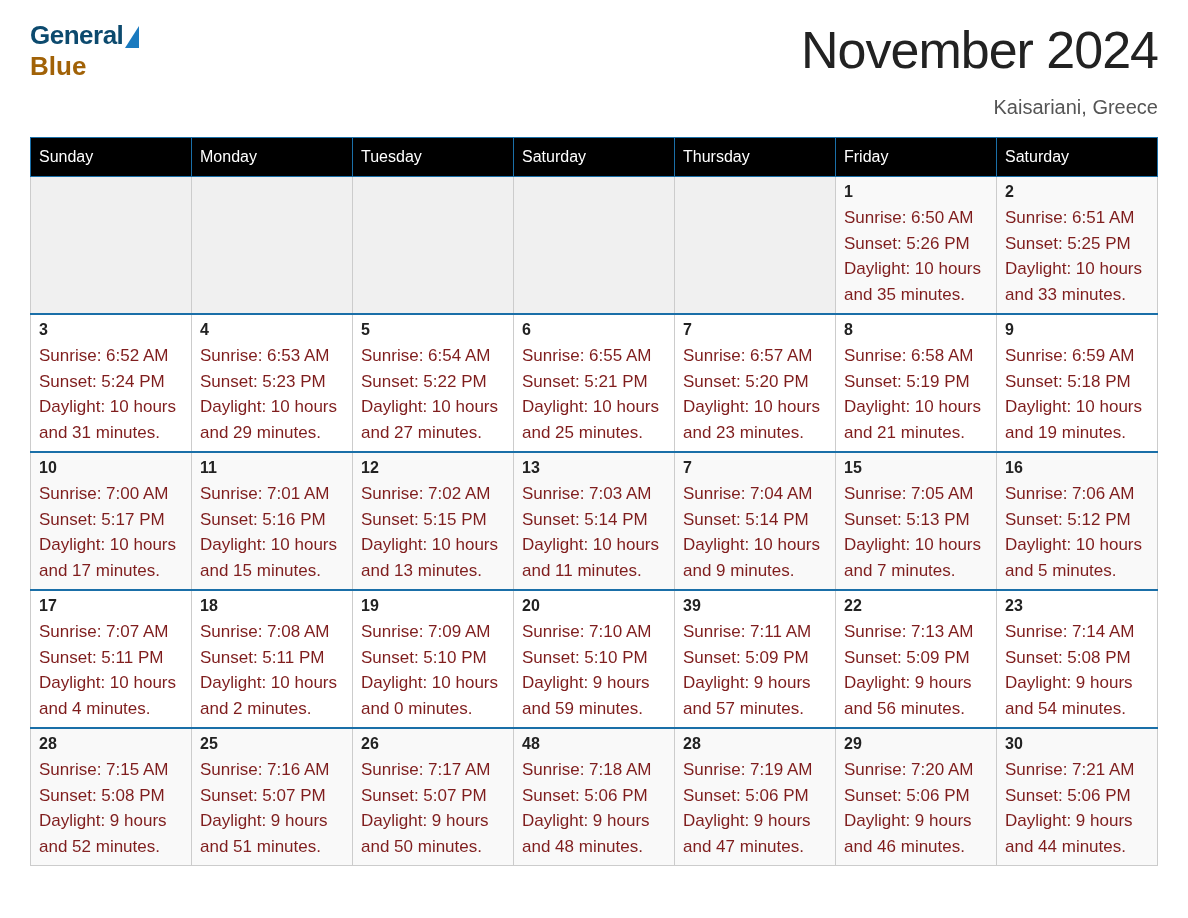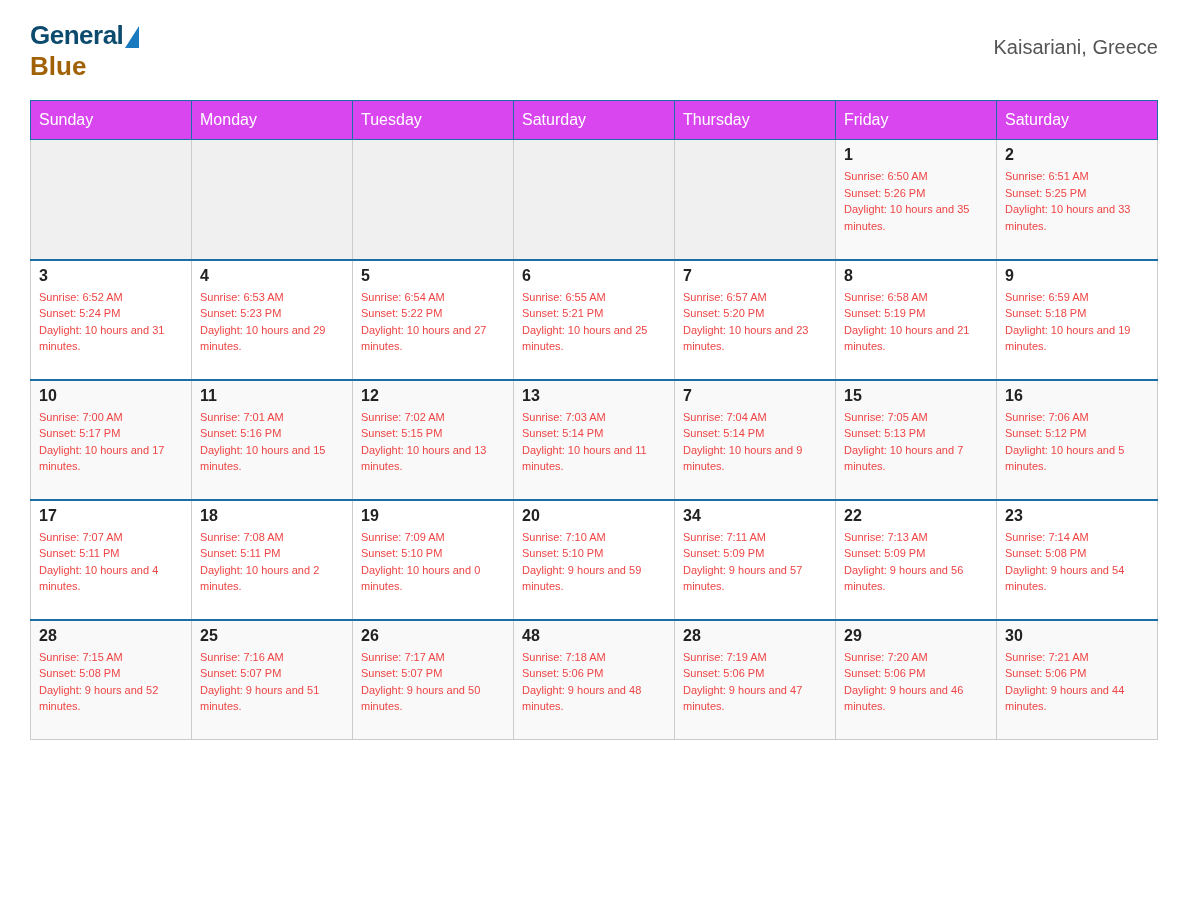--- a/index.html
+++ b/index.html
@@ -57,21 +57,21 @@
     .location {
       font-size: 20px;
       color: #555;
       margin-top: 16px;
     }
     .calendar-table {
       width: 100%;
       border-collapse: collapse;
     }
     .calendar-table th {
-      background-color: #d946ef;
+      background-color: #000000;
       color: #ffffff;
       font-size: 16px;
       font-weight: normal;
       padding: 10px 8px;
       text-align: left;
       border: 1px solid #1a6fa8;
     }
     .calendar-table td {
       border: 1px solid #ccc;
       vertical-align: top;
@@ -87,22 +87,22 @@
       background: #ffffff;
     }
     .day-number {
       font-size: 16px;
       font-weight: bold;
       color: #222;
       display: block;
       margin-bottom: 4px;
     }
     .day-info {
-      font-size: 11px;
-      color: #ef4444;
+      font-size: 17px;
+      color: #7f1d1d;
       line-height: 1.5;
     }
     .empty-cell {
       background: #f0f0f0 !important;
     }
     .row-divider td {
       border-top: 2px solid #1a6fa8;
     }
   </style>
 </head>
@@ -110,20 +110,21 @@
 
 <div class="header-area">
   <div class="logo">
     <div class="logo-top">
       <span class="logo-general">General</span>
       <div class="logo-triangle"></div>
     </div>
     <span class="logo-blue">Blue</span>
   </div>
   <div class="title-area">
+    <div class="month-title">November 2024</div>
     <div class="location">Kaisariani, Greece</div>
   </div>
 </div>
 
 <table class="calendar-table">
   <thead>
     <tr>
     <th>Sunday</th>
         <th>Monday</th>
         <th>Tuesday</th>
@@ -220,21 +221,21 @@
         </td>
         <td>
           <span class="day-number">19</span>
           <div class="day-info">Sunrise: 7:09 AM<br>Sunset: 5:10 PM<br>Daylight: 10 hours and 0 minutes.</div>
         </td>
         <td>
           <span class="day-number">20</span>
           <div class="day-info">Sunrise: 7:10 AM<br>Sunset: 5:10 PM<br>Daylight: 9 hours and 59 minutes.</div>
         </td>
         <td>
-          <span class="day-number">34</span>
+          <span class="day-number">39</span>
           <div class="day-info">Sunrise: 7:11 AM<br>Sunset: 5:09 PM<br>Daylight: 9 hours and 57 minutes.</div>
         </td>
         <td>
           <span class="day-number">22</span>
           <div class="day-info">Sunrise: 7:13 AM<br>Sunset: 5:09 PM<br>Daylight: 9 hours and 56 minutes.</div>
         </td>
         <td>
           <span class="day-number">23</span>
           <div class="day-info">Sunrise: 7:14 AM<br>Sunset: 5:08 PM<br>Daylight: 9 hours and 54 minutes.</div>
         </td>

